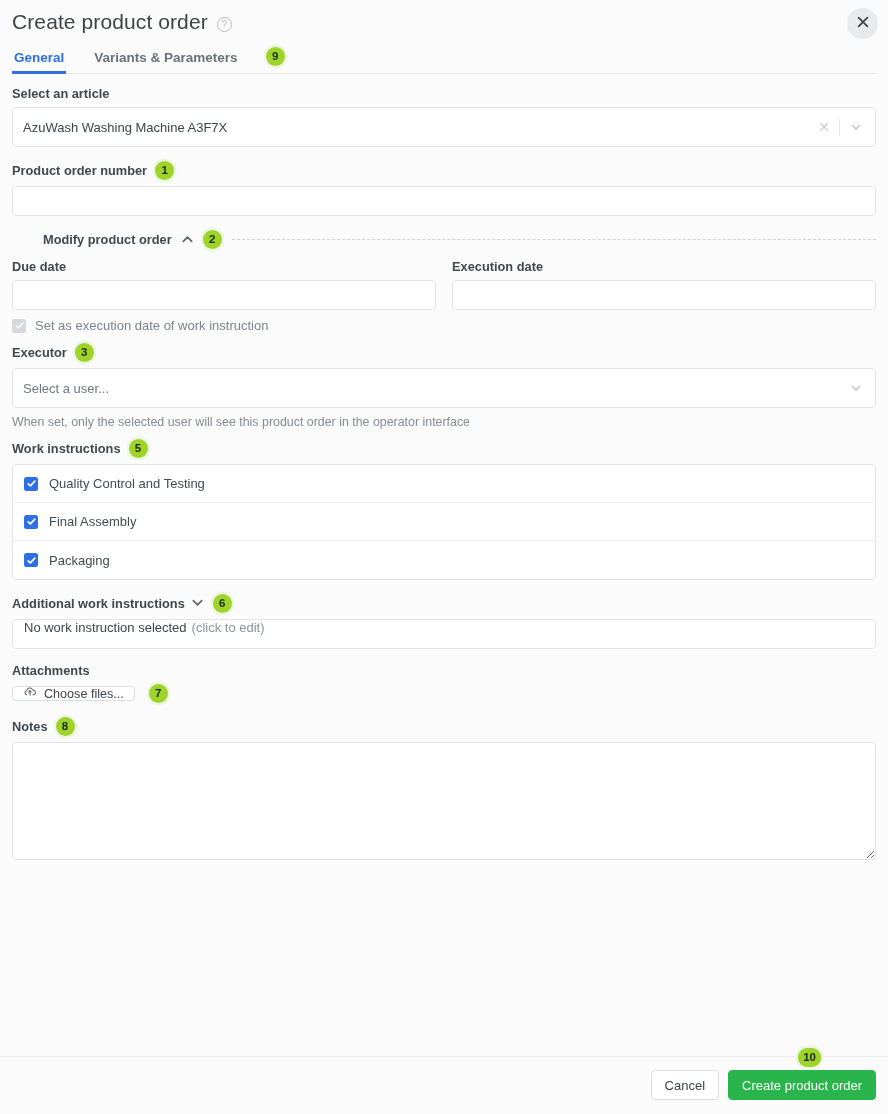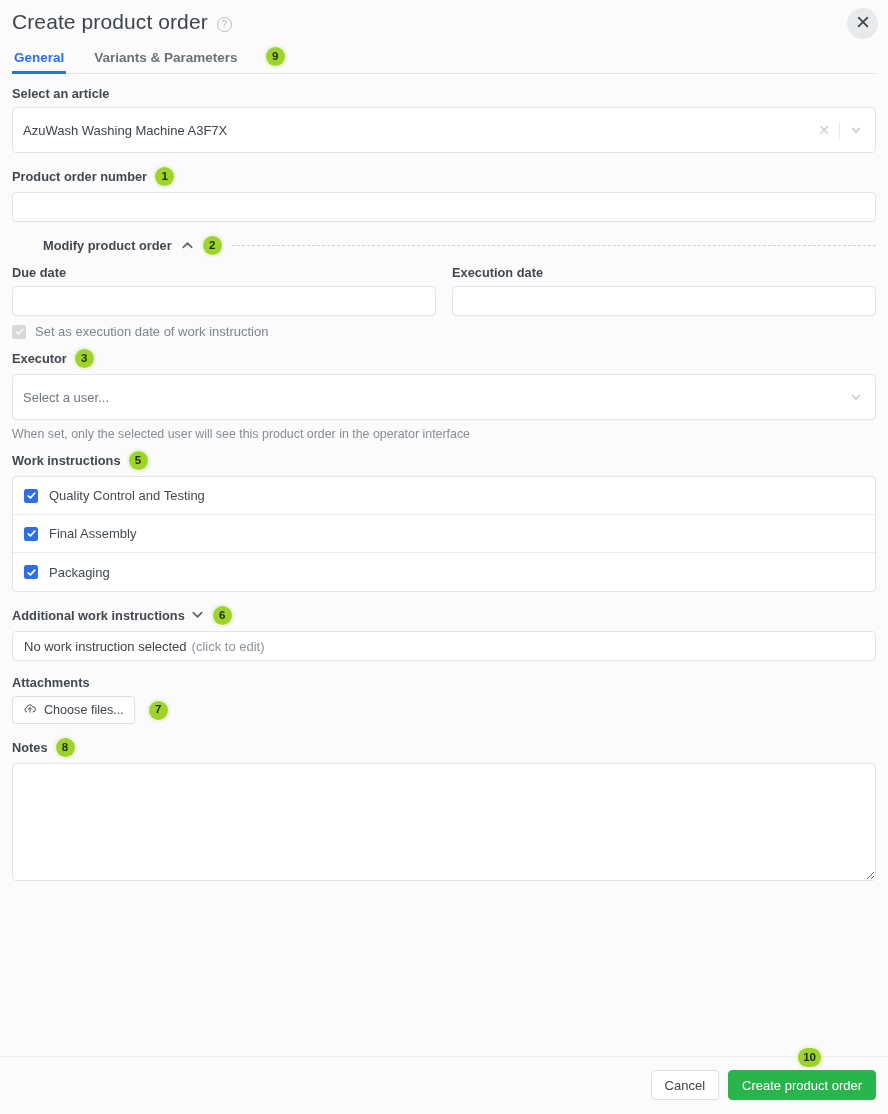--- a/index.html
+++ b/index.html
@@ -59,21 +59,21 @@
   .field {
     width: 100%; height: 30px; background: #fff;
     border: 1px solid #e2e4e7; border-radius: 4px;
     font-size: 13px; color: #3d444b; padding: 0 10px;
     font-family: "Liberation Sans", sans-serif; outline: none;
   }
   .block { margin-bottom: 14px; }
 
   
   .select { position: relative; display: flex; align-items: center;
-            height: 46px; background: #fff; border: 1px solid #e2e4e7;
+            height: 40px; background: #fff; border: 1px solid #e2e4e7;
             border-radius: 4px; padding: 0 10px; }
   .select .val { font-size: 13px; color: #3d444b; flex: 1 1 auto; }
   .select .val.ph { color: #707881; }
   .select .clear { color: #c8cbcf; font-size: 14px; padding: 0 9px; cursor: pointer; line-height: 1; }
   .select .divider { width: 1px; height: 17px; background: #e6e7e9; }
   .select .chev { padding: 0 2px 0 9px; cursor: pointer; display: flex; align-items: center; }
   .select .chev svg { width: 14px; height: 14px; }
 
   
   .coll-hdr { display: flex; align-items: center; gap: 8px; margin-bottom: 10px; padding-left: 31px; }
@@ -96,26 +96,26 @@
 
   .hint { font-size: 12.4px; color: #858c94; margin: 7px 0 0 0; }
 
   .list { border: 1px solid #e2e4e7; border-radius: 4px; background: #fff; overflow: hidden; }
   .list-row { display: flex; align-items: center; gap: 11px; height: 38px; padding: 0 11px;
               border-bottom: 1px solid #eceef0; }
   .list-row:last-child { border-bottom: none; }
   .list-row .t { font-size: 13px; color: #444b52; }
 
   .static-field { width: 100%; height: 30px; background: #fff; border: 1px solid #e2e4e7;
-                  border-radius: 4px; display: flex; align-items: center; padding: 0 11px;
+                  border-radius: 4px; display: flex; padding: 0 11px;
                   font-size: 13px; color: #3d444b; cursor: pointer; }
   .static-field .muted { color: #8d949b; margin-left: 5px; }
 
   .choose-btn { display: inline-flex; align-items: center; gap: 7px;
-                height: 28px; padding: 0 10px; background: #fff;
+                height: 15px; padding: 0 10px; background: #fff;
                 border: 1px solid #dcdee1; border-radius: 4px;
                 font-size: 12.6px; color: #3d444b; cursor: pointer; }
   .choose-btn svg { width: 14px; height: 14px; }
   .attach-row { display: flex; align-items: center; gap: 14px; }
 
   .notes-area { width: 100%; height: 118px; background: #fff; border: 1px solid #e2e4e7;
                 border-radius: 4px; resize: both; font-family: "Liberation Sans", sans-serif;
                 font-size: 13px; padding: 7px 10px; color: #3d444b; outline: none; display: block; }
 
   

